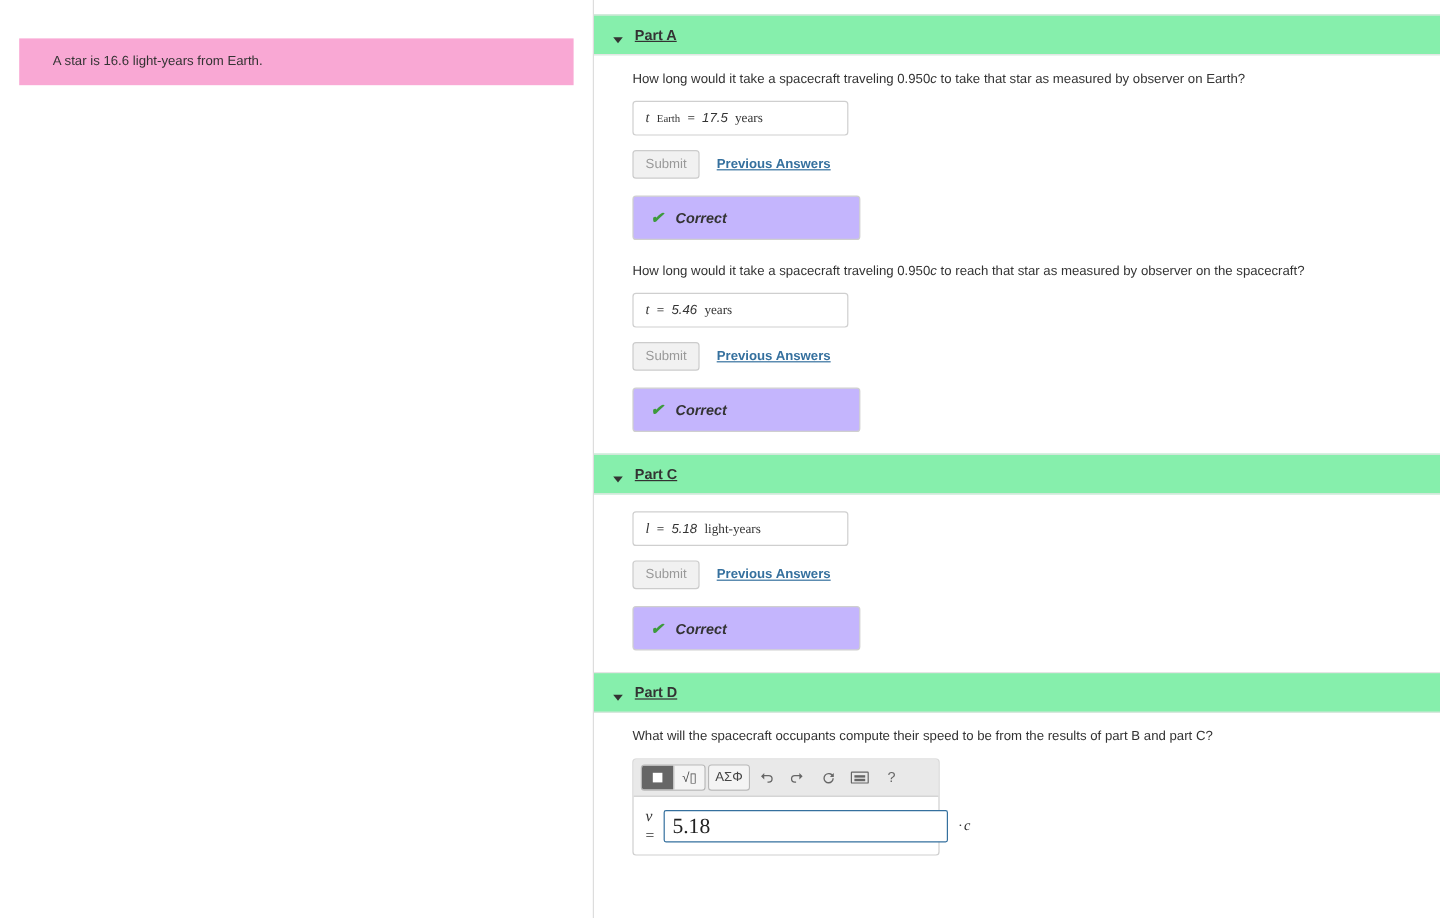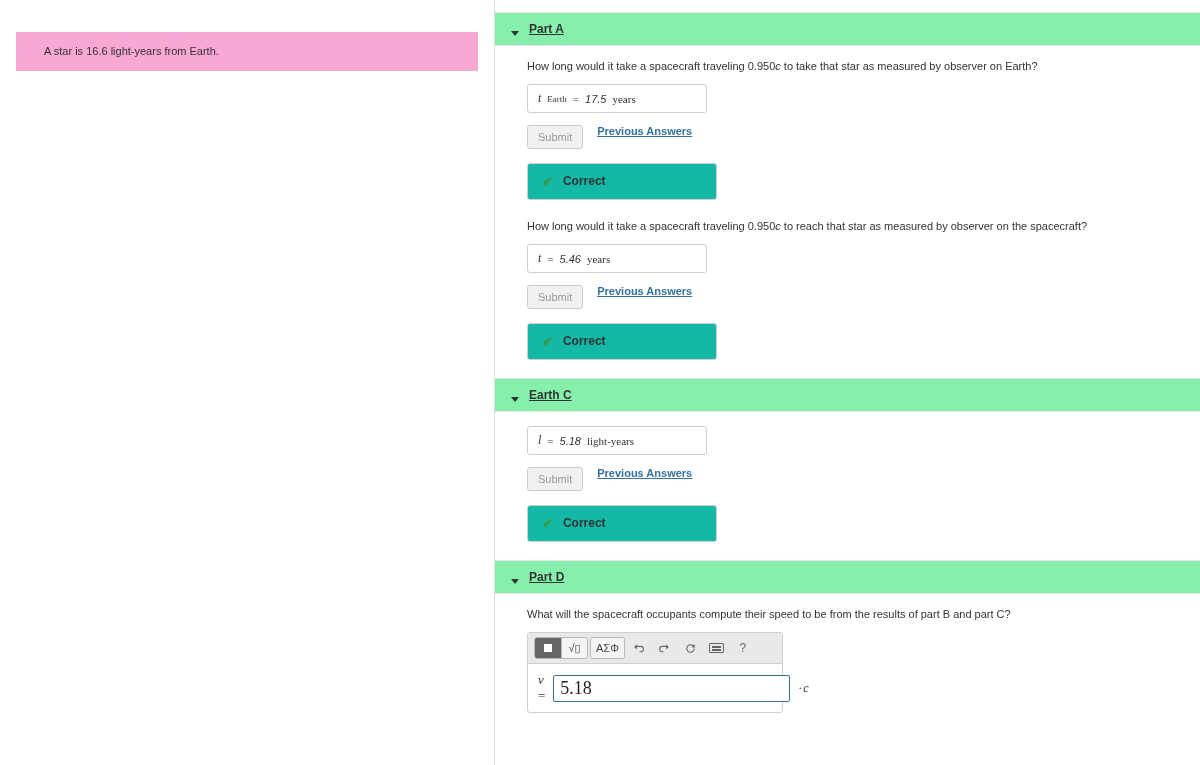--- a/index.html
+++ b/index.html
@@ -66,50 +66,51 @@
     font-size: 11px;
     background: #fff;
     margin-bottom: 12px;
   }
   .answer-readonly .var { font-family: "Times New Roman", serif; font-style: italic; font-size: 12px; }
   .answer-readonly .sub { font-size: 9px; vertical-align: sub; font-style: normal; font-family: "Times New Roman", serif; }
   .answer-readonly .eq { font-family: "Times New Roman", serif; font-style: normal; }
   .answer-readonly .val { font-family: "Helvetica Neue", Arial; font-size: 11px; font-style: italic; }
   .answer-readonly .unit { font-family: "Times New Roman", serif; font-size: 11px; }
 
-  .row-actions { display: flex; gap: 14px; margin-bottom: 14px; }
+  .row-actions { display: flex; align-items: center; gap: 14px; margin-bottom: 14px; }
   .btn {
     border: 1px solid #ccc;
     background: #f1f1f1;
     color: #999;
     font-size: 11px;
     padding: 5px 10px;
     border-radius: 3px;
     cursor: default;
   }
   .btn:disabled { cursor: default; }
   .link {
     color: #35709e;
     font-size: 11px;
     font-weight: 700;
     text-decoration: underline;
     cursor: pointer;
   }
 
   .feedback {
     display: inline-flex;
-    align-items: flex-start;
+    align-items: center;
     gap: 10px;
     border: 1px solid #cfcfcf;
     border-radius: 3px;
     padding: 10px 14px;
     min-width: 190px;
     font-size: 12px;
     font-weight: 700;
-    background: #14b8a6;
+    background: #c4b5fd;
+    font-style: italic;
   }
   .icon-check::before {
     content: "✔";
     color: #3c9a3c;
     font-size: 13px;
     font-weight: 700;
   }
 
   
   .editor-outer {
@@ -236,21 +237,21 @@
         <span class="link">Previous Answers</span>
       </div>
       <div class="feedback">
         <span class="icon-check"></span>
         <span>Correct</span>
       </div>
     </div>
 
     <div class="part-header">
       <span class="caret-down"></span>
-      <span class="part-title">Earth C</span>
+      <span class="part-title">Part C</span>
     </div>
     <div class="part-body">
       <div class="answer-readonly">
         <span class="var">l</span>
         <span class="eq">=</span>
         <span class="val">5.18</span>
         <span class="unit">light-years</span>
       </div>
       <div class="row-actions">
         <button class="btn" disabled="">Submit</button>

